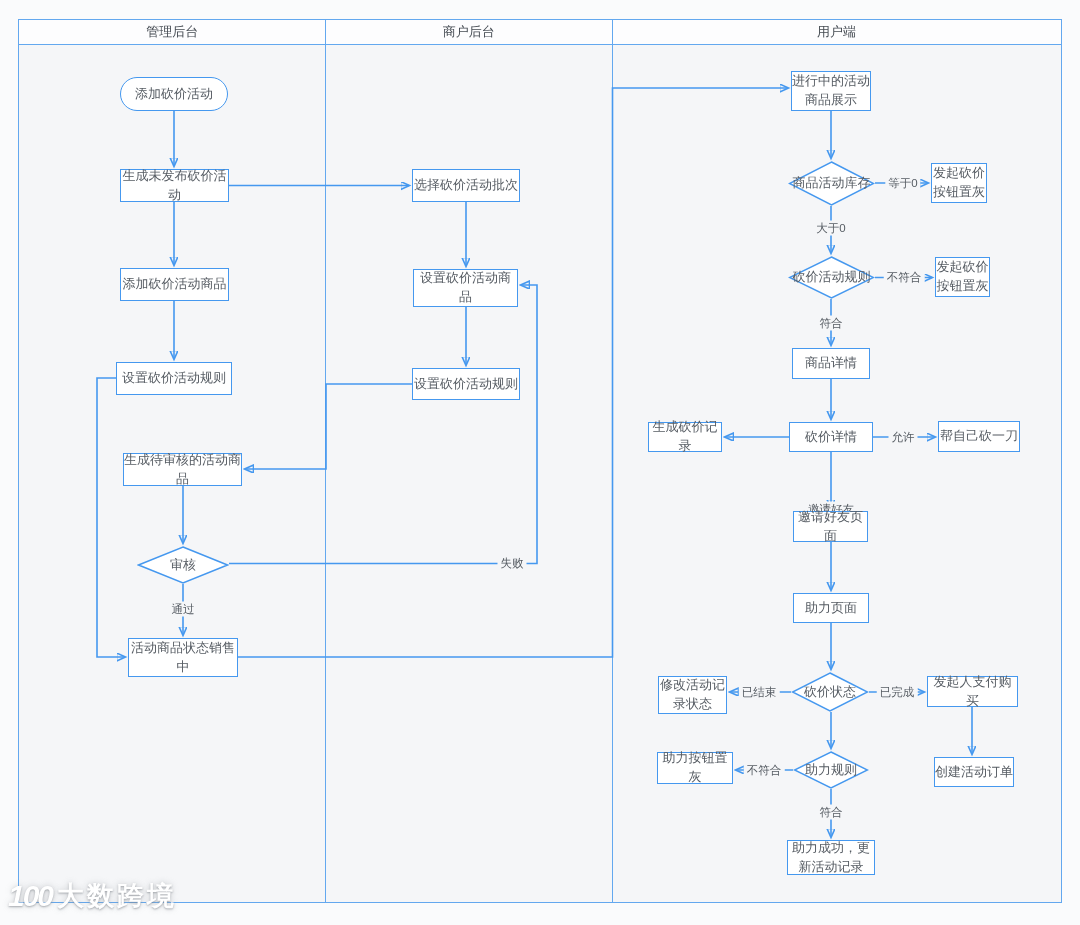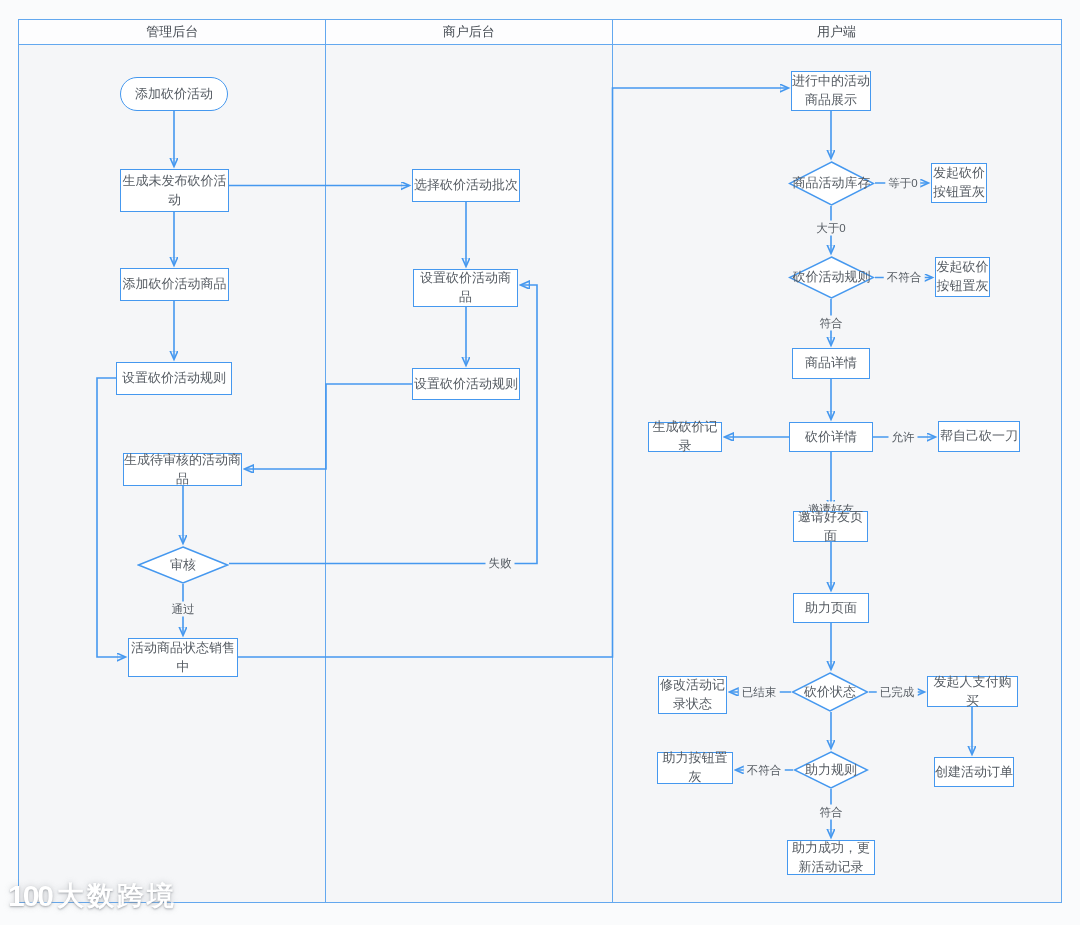--- a/index.html
+++ b/index.html
@@ -15,21 +15,21 @@
   .rect{background:#ffffff;border:1.5px solid #4598ef;}
   .pill{background:#ffffff;border:1.5px solid #4598ef;border-radius:17px;}
   .diamond{background:transparent;border:none;}
   .diamond svg{position:absolute;left:0;top:0;}
   .diamond .dlabel{position:relative;z-index:1;}
   .elabel{position:absolute;transform:translate(-50%,-50%);font-size:11.5px;color:#565c63;background:#f5f6f8;
           padding:0 3px;white-space:nowrap;z-index:3;}
   .watermark{position:absolute;left:8px;top:878px;display:flex;align-items:center;gap:5px;z-index:6;
              color:#ffffff;font-weight:bold;
              text-shadow:0 1px 2px rgba(125,130,136,.6),0 0 6px rgba(150,155,160,.45);}
-  .wm-logo{font-size:30px;letter-spacing:-2px;}
+  .wm-logo{font-size:30px;font-style:italic;letter-spacing:-2px;}
   .wm-text{font-size:27px;letter-spacing:3px;}
 </style>
 </head>
 <body>
 
 <div class="canvas">
 
   <div class="frame"></div>
   <div class="header">
     <div class="cell" style="width:307px">管理后台</div>
@@ -72,21 +72,21 @@
     <path d="M869 692 L924 692" marker-end="url(#arw)"></path>
     <path d="M972 707 L972 754" marker-end="url(#arw)"></path>
     <path d="M831 712 L831 748" marker-end="url(#arw)"></path>
     <path d="M793 770 L736 770" marker-end="url(#arw)"></path>
     <path d="M831 789 L831 837" marker-end="url(#arw)"></path>
   </svg>
 
   <div class="node pill" style="left:120px;top:77px;width:108px;height:34px">
     <span>添加砍价活动</span>
   </div>
-  <div class="node rect" style="left:120px;top:169px;width:109px;height:43px">
+  <div class="node rect" style="left:120px;top:169px;width:109px;height:33px">
     <span>生成未发布砍价活动</span>
   </div>
   <div class="node rect" style="left:120px;top:268px;width:109px;height:33px">
     <span>添加砍价活动商品</span>
   </div>
   <div class="node rect" style="left:116px;top:362px;width:116px;height:33px">
     <span>设置砍价活动规则</span>
   </div>
   <div class="node rect" style="left:123px;top:453px;width:119px;height:33px">
     <span>生成待审核的活动商品</span>
@@ -172,21 +172,21 @@
     <span>助力按钮置灰</span>
   </div>
   <div class="node rect" style="left:934px;top:757px;width:80px;height:30px">
     <span>创建活动订单</span>
   </div>
   <div class="node rect" style="left:787px;top:840px;width:88px;height:35px">
     <span>助力成功，更新活动记录</span>
   </div>
 
   <div class="elabel" style="left:183px;top:609px">通过</div>
-  <div class="elabel" style="left:500px;top:563px">失败</div>
+  <div class="elabel" style="left:512px;top:563px">失败</div>
   <div class="elabel" style="left:903px;top:183px">等于0</div>
   <div class="elabel" style="left:831px;top:228px">大于0</div>
   <div class="elabel" style="left:904px;top:277px">不符合</div>
   <div class="elabel" style="left:831px;top:323px">符合</div>
   <div class="elabel" style="left:903px;top:437px">允许</div>
   <div class="elabel" style="left:831px;top:509px">邀请好友</div>
   <div class="elabel" style="left:759px;top:692px">已结束</div>
   <div class="elabel" style="left:897px;top:692px">已完成</div>
   <div class="elabel" style="left:764px;top:770px">不符合</div>
   <div class="elabel" style="left:831px;top:812px">符合</div>

